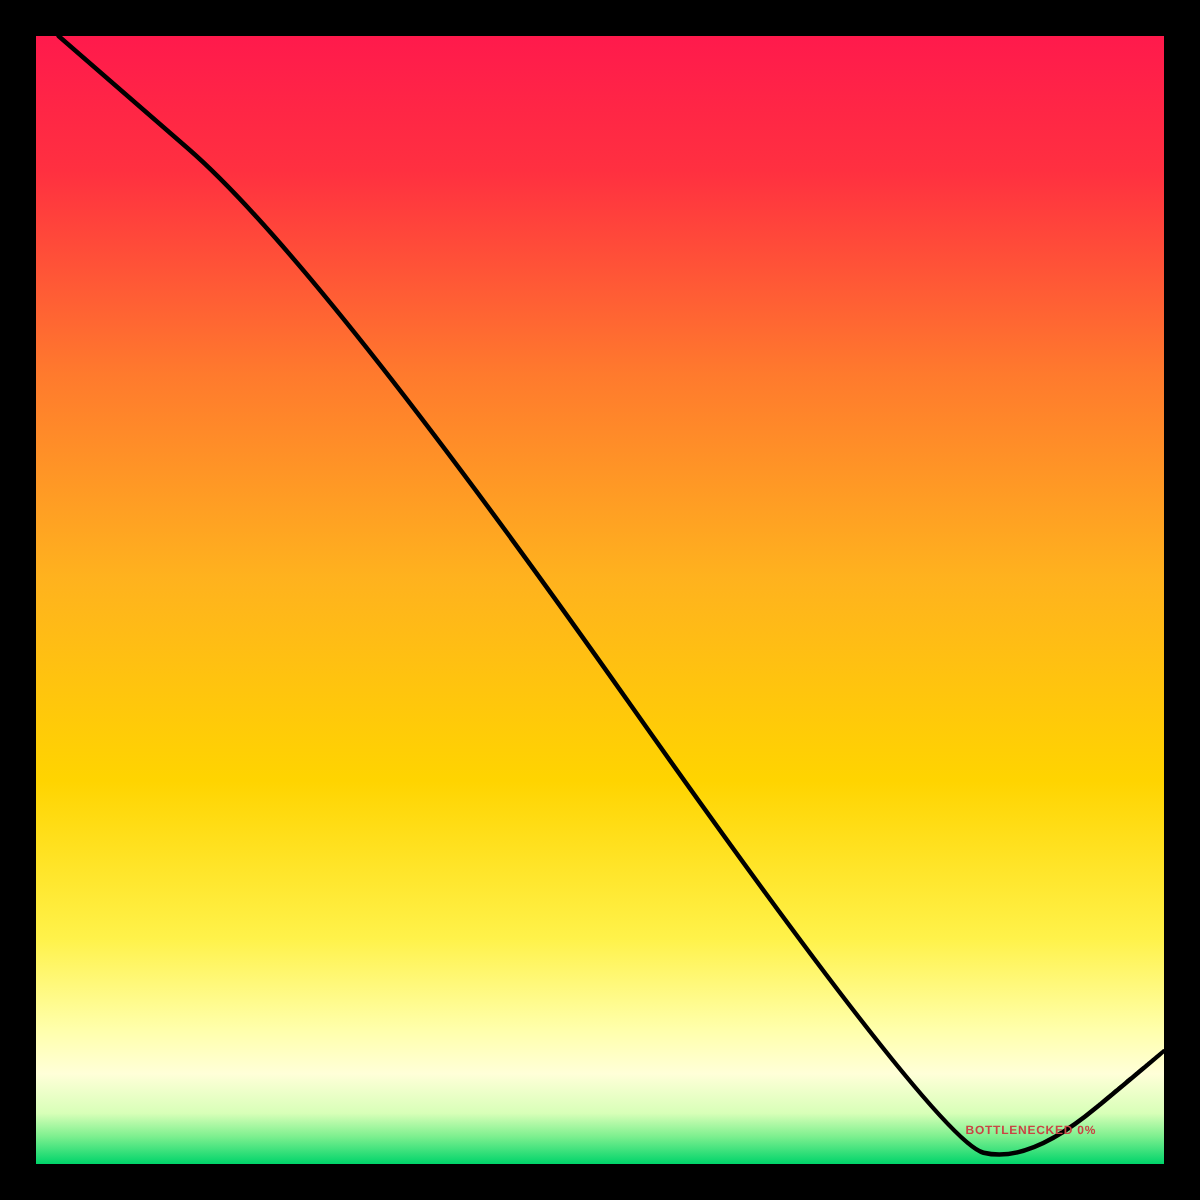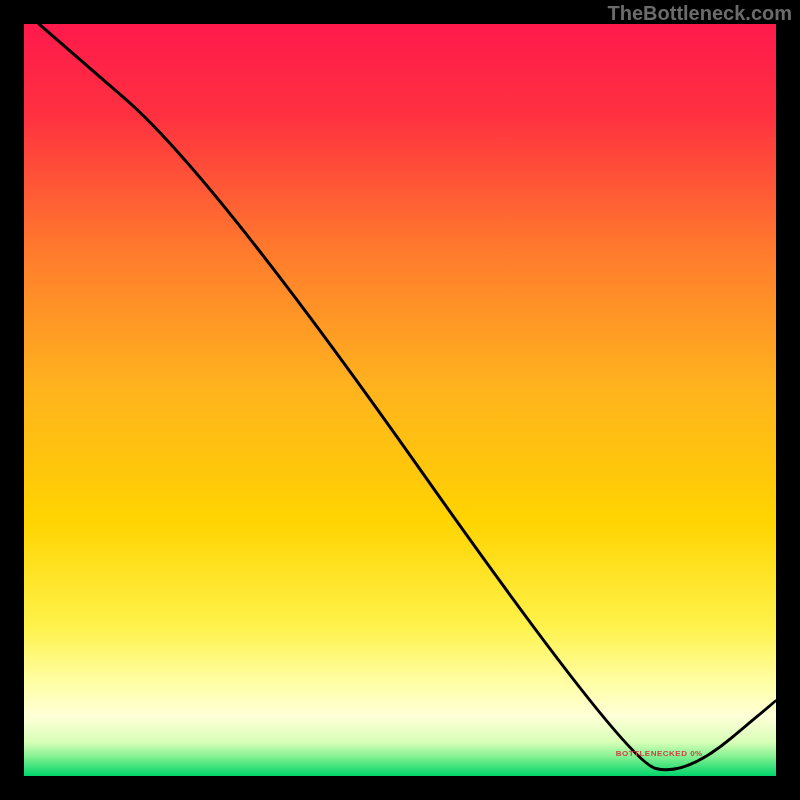--- a/index.html
+++ b/index.html
@@ -35,20 +35,21 @@
   }
 
   .annot {
     position: absolute;
     font-family: Arial, Helvetica, sans-serif;
     font-size: 8px;
     font-weight: bold;
     color: #c94545;
     letter-spacing: 0.5px;
     white-space: nowrap;
+    margin-left: 28px;
   }
 </style>
 </head>
 <body>
 
 <div class="frame">
 
   <div class="plot">
     <svg viewBox="0 0 752 752" preserveAspectRatio="none">
       <defs>
@@ -66,14 +67,13 @@
           <stop offset="1.0" stop-color="#00d46a"></stop>
         </linearGradient>
       </defs>
       <rect x="0" y="0" width="752" height="752" fill="url(#bg)"></rect>
       <path id="curve" d="M 15.040000000000001 0 Q 15.040000000000001 0 101.52 75.19999999999999 Q 188 150.39999999999998 394.8 443.68 Q 601.6 736.96 631.6800000000001 744.48 Q 661.76 752 706.88 714.4 T 752 676.8" fill="none" stroke="#000" stroke-width="3" stroke-linejoin="round" stroke-linecap="round"></path>
     </svg>
 
     <div class="annot" id="annot" style="left: 591.68px; top: 724.96px;">BOTTLENECKED 0%</div>
   </div>
 
-  <div class="watermark">TheBottleneck.com</div>
 </div>
 
 </body></html>

